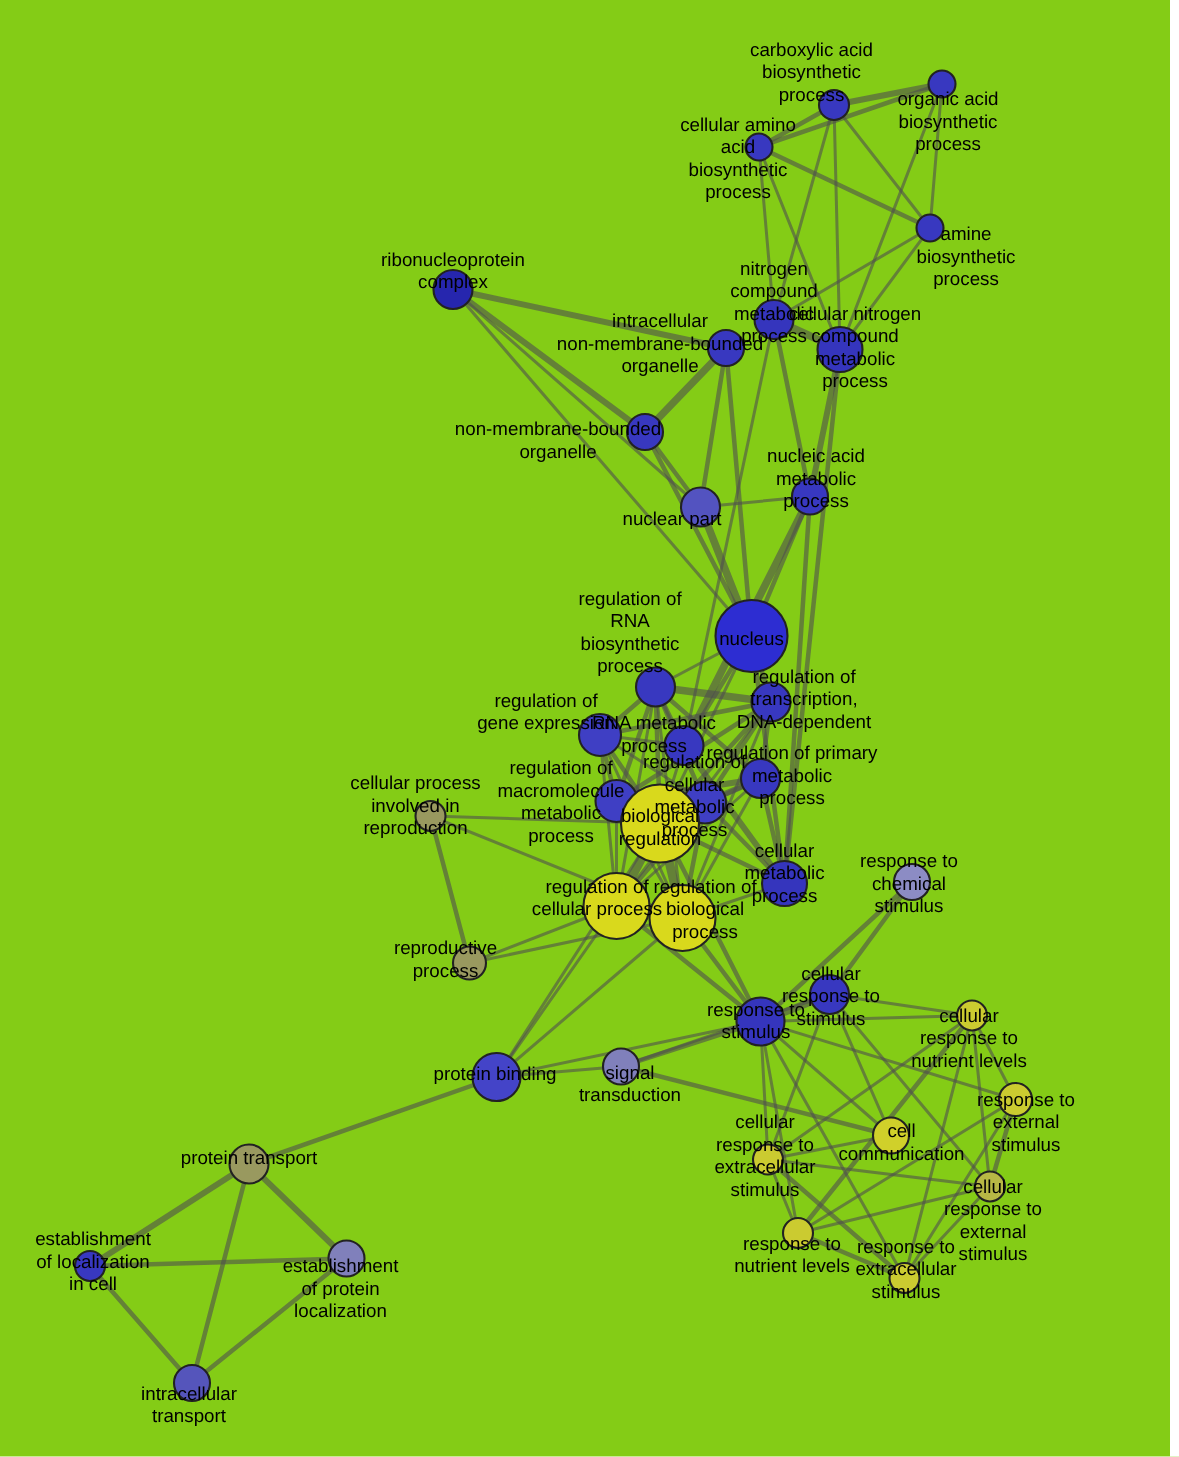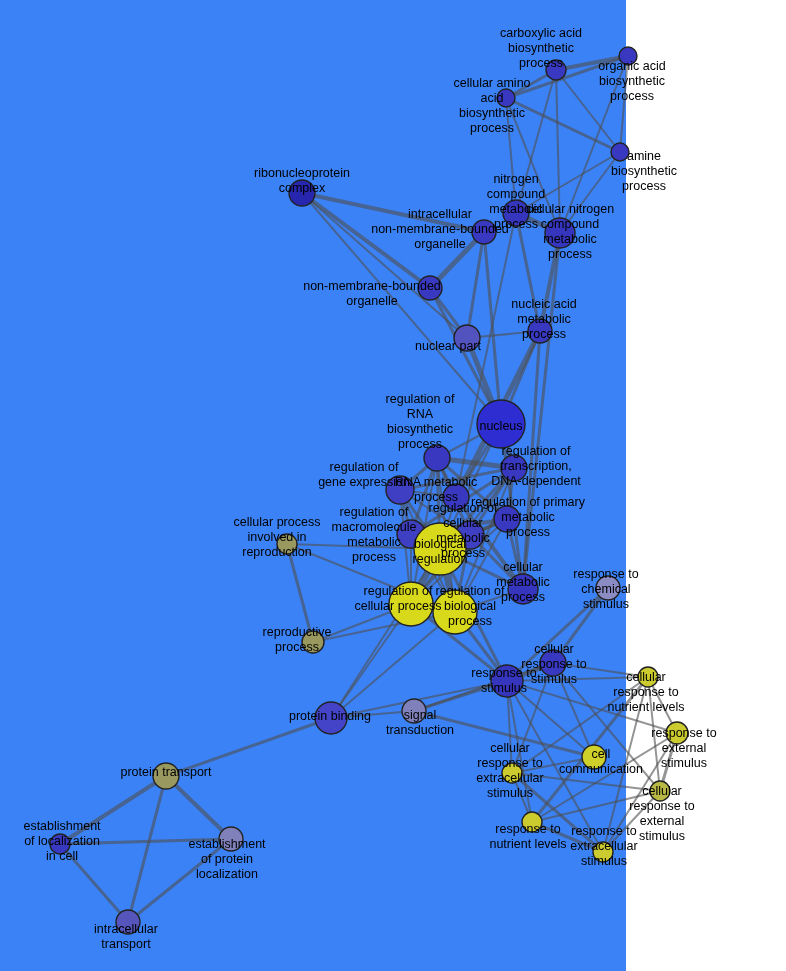--- a/index.html
+++ b/index.html
@@ -6,23 +6,23 @@
     margin: 0;
     padding: 0;
     background: #ffffff;
     width: 786px;
     height: 971px;
     overflow: hidden;
     font-family: "Liberation Sans", sans-serif;
   }
   .canvas {
     position: relative;
-    width: 626px;
+    width: 780px;
     height: 971px;
-    background: #3b82f6;
+    background: #84cc16;
   }
   svg text {
     font-family: "Liberation Sans", sans-serif;
     fill: #000000;
     pointer-events: none;
   }
   svg circle {
     cursor: pointer;
   }
 </style>

